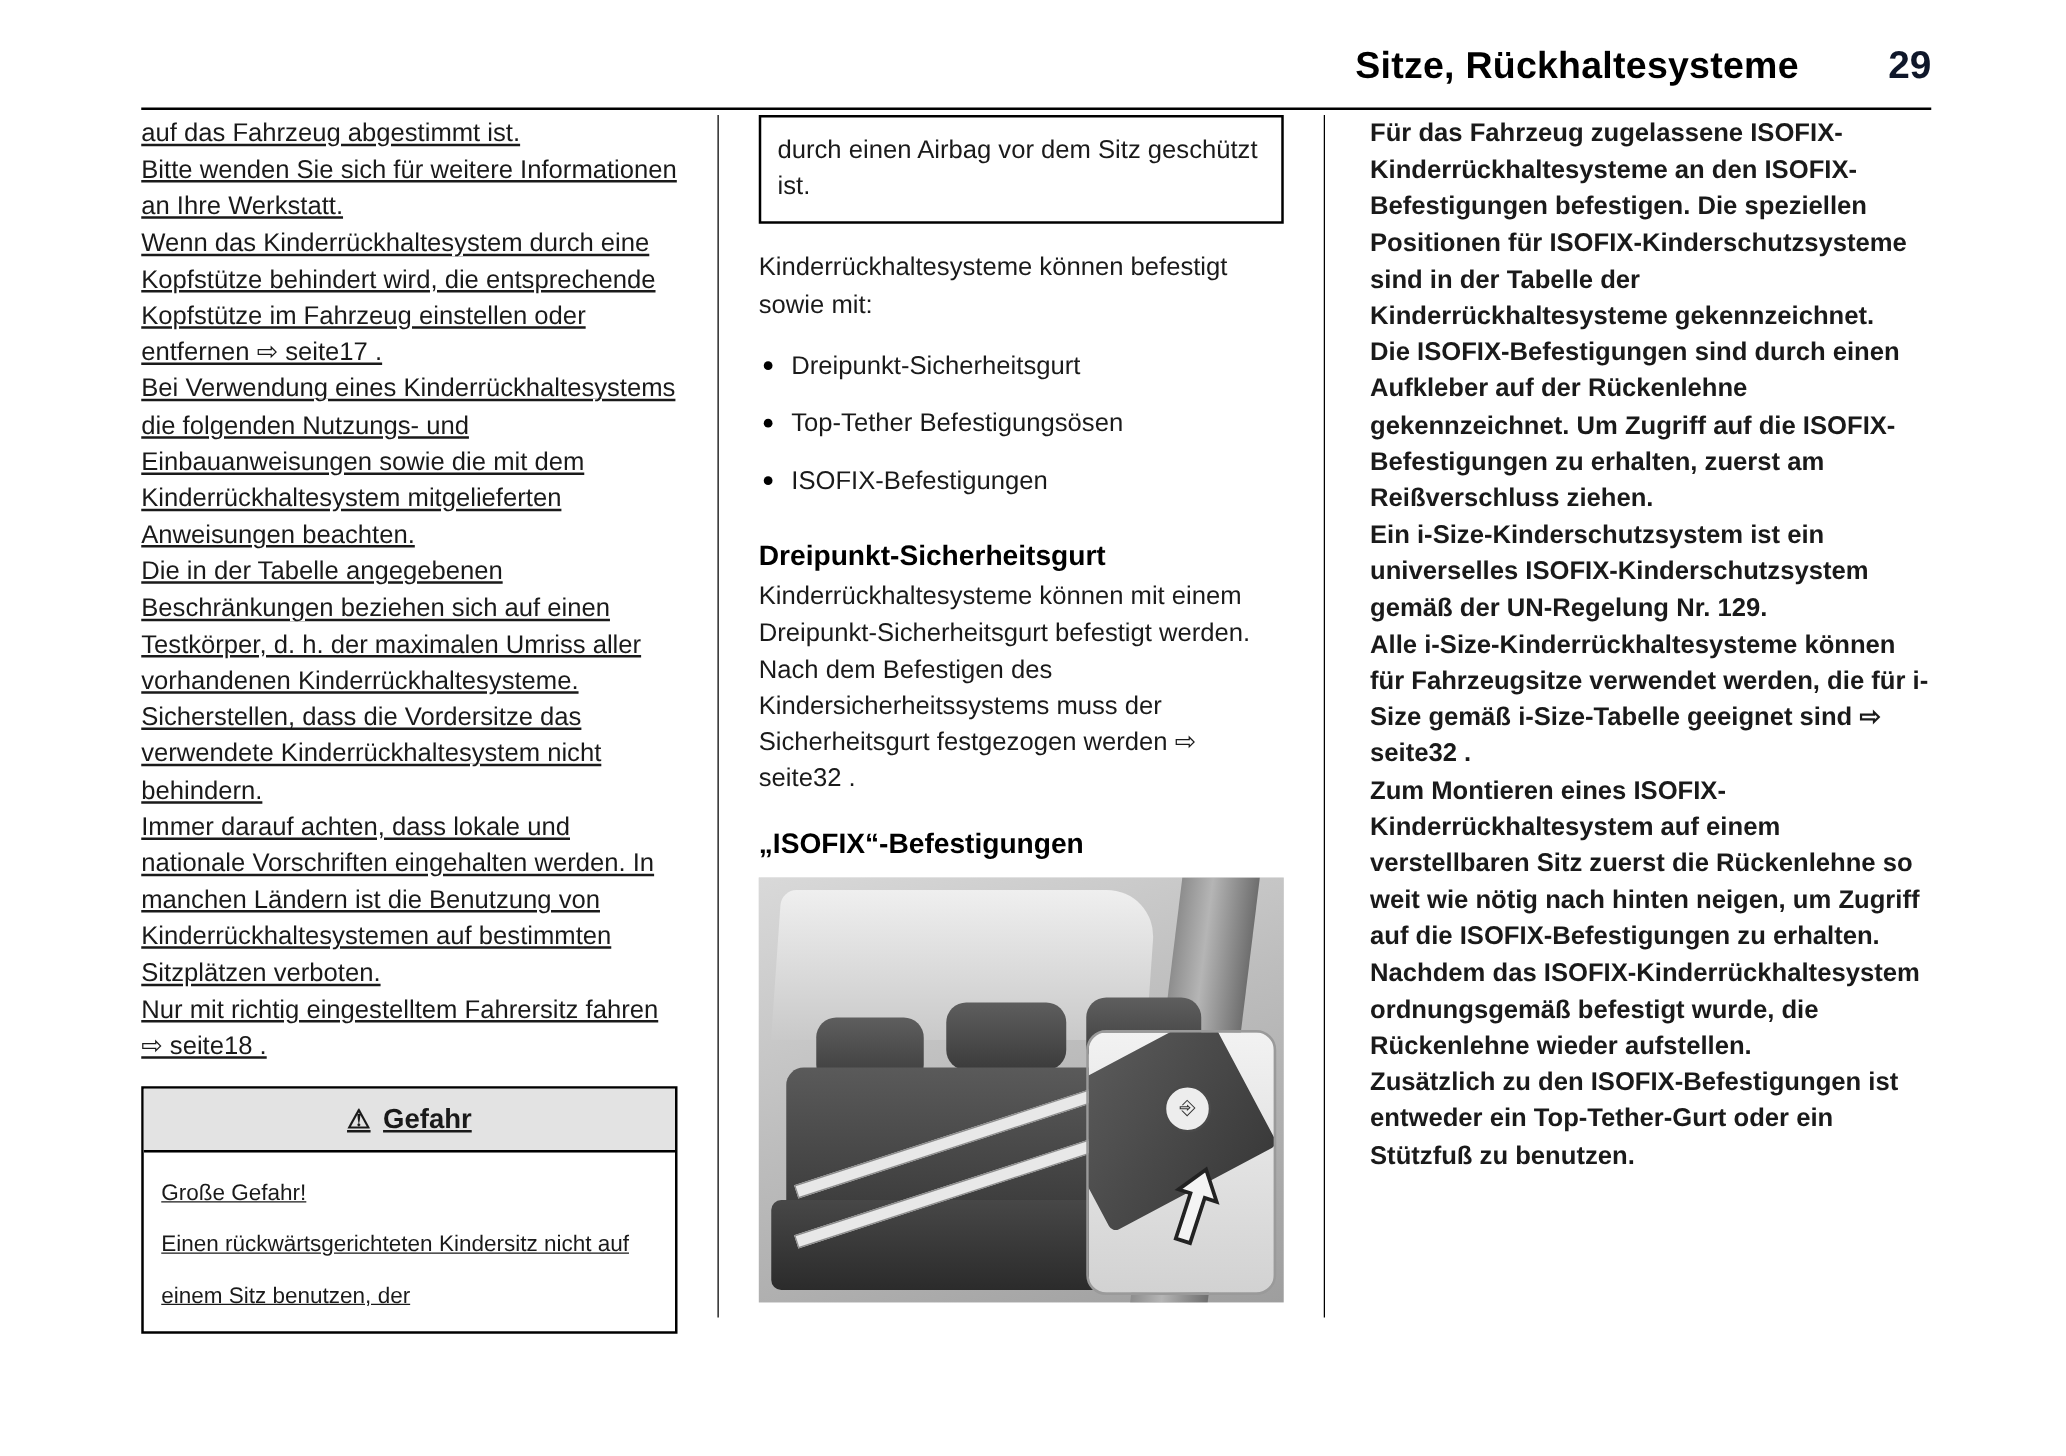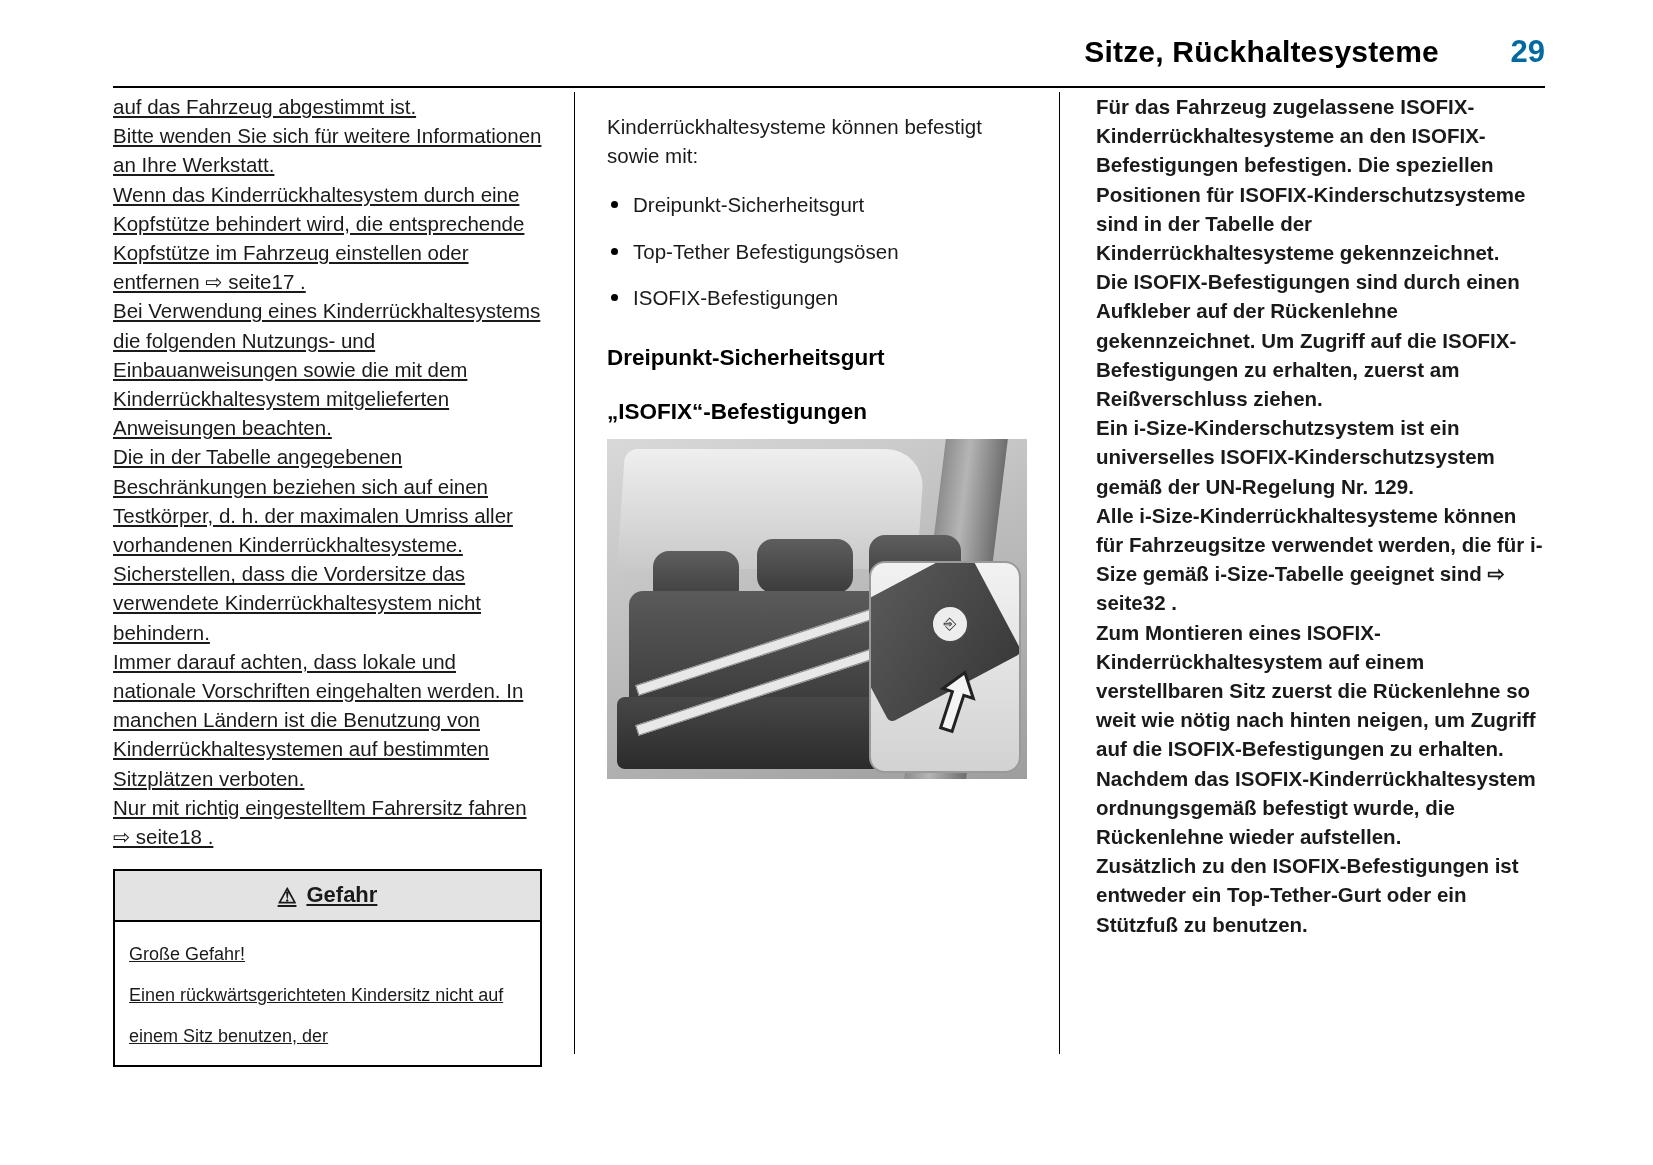--- a/index.html
+++ b/index.html
@@ -38,21 +38,21 @@
   }
   .header-title {
     font-size: 30px;
     font-weight: 700;
     letter-spacing: 0.2px;
     color: #000;
   }
   .header-page {
     font-size: 31px;
     font-weight: 700;
-    color: #0369a1;
+    color: #0f172a;
     min-width: 46px;
     text-align: right;
   }
   .header-rule {
     position: absolute;
     left: 0;
     right: 0;
     top: 52px;
     height: 2px;
     background: #000;
@@ -301,33 +301,35 @@
           <span>Gefahr</span>
         </div>
         <div class="danger-body" style="white-space: pre-line;">Große Gefahr!
 Einen rückwärtsgerichteten Kindersitz nicht auf einem Sitz benutzen, der</div>
       </div>
     </div>
 
     <div class="divider"></div>
 
     <div class="col col-2">
+      <div class="topbox">durch einen Airbag vor dem Sitz geschützt ist.</div>
 
       <div class="gap-20"></div>
       <p class="body">Kinderrückhaltesysteme können befestigt sowie mit:</p>
 
       <div class="gap-20"></div>
       <ul class="bullets">
         <li>Dreipunkt-Sicherheitsgurt</li>
         <li>Top-Tether Befestigungsösen</li>
         <li>ISOFIX-Befestigungen</li>
       </ul>
 
       <div class="gap-16"></div>
       <h2 class="sub">Dreipunkt-Sicherheitsgurt</h2>
+      <p class="body">Kinderrückhaltesysteme können mit einem Dreipunkt-Sicherheitsgurt befestigt werden. Nach dem Befestigen des Kindersicherheitssystems muss der Sicherheitsgurt festgezogen werden ⇨ seite32 .</p>
 
       <div class="gap-24"></div>
       <h2 class="sub">„ISOFIX“-Befestigungen</h2>
 
       <div class="figure">
         <div class="fig-sky"></div>
         <div class="fig-window"></div>
         <div class="fig-pillar"></div>
         <div class="fig-headrest hr1"></div>
         <div class="fig-headrest hr2"></div>

